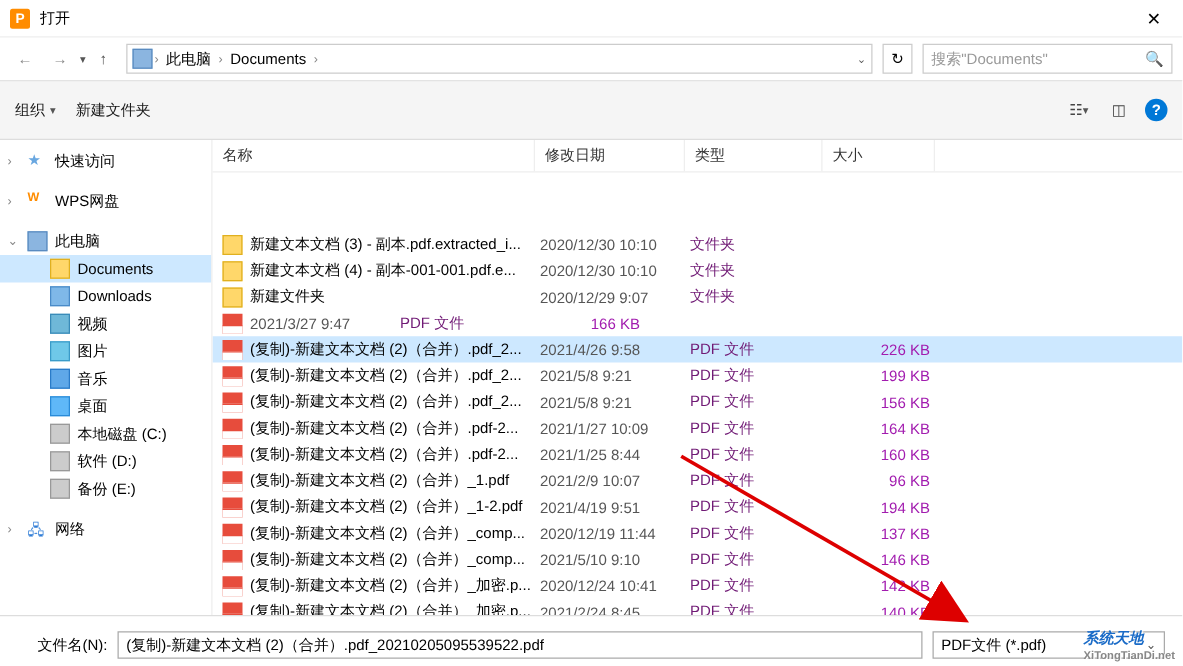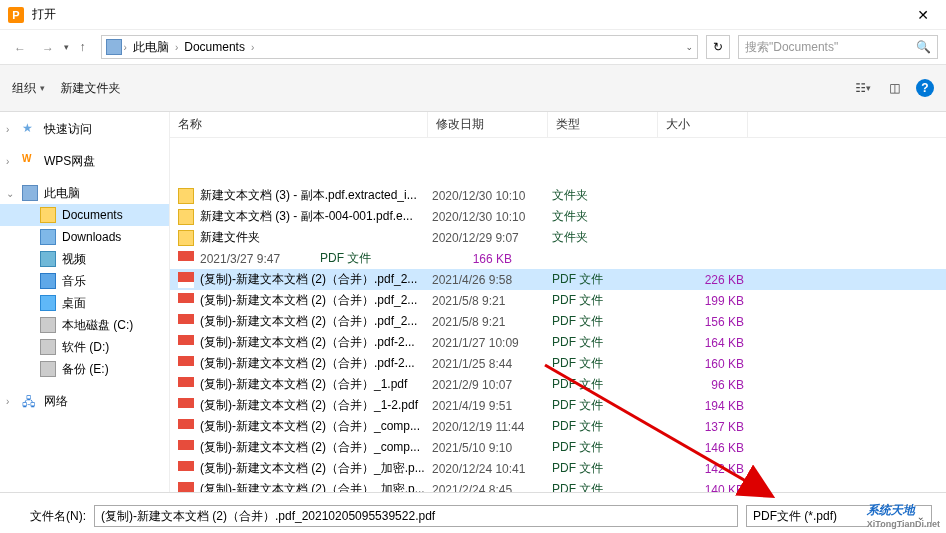--- a/index.html
+++ b/index.html
@@ -47,21 +47,21 @@
 .fh-size { width: 90px; }
 .file-list { flex: 1; overflow: hidden; }
 .file-row { height: 21px; display: flex; align-items: center; padding-left: 8px; cursor: pointer; }
 .file-row.selected { background: #cde8ff; }
 .fr-icon { width: 16px; height: 16px; margin-right: 6px; flex-shrink:0; }
 .fr-folder { background:#ffd76a; border:1px solid #e0b020; }
 .fr-pdf { background:#e74c3c; position:relative; }
 .fr-pdf::after { content:""; position:absolute; bottom:0; left:0; right:0; height:6px; background:#fff; border-top:1px solid #e74c3c; }
 .fr-name { width: 232px; overflow: hidden; white-space: nowrap; text-overflow: ellipsis; }
 .fr-date { width: 120px; color:#555; }
-.fr-type { width: 110px; color:#14532d; }
+.fr-type { width: 110px; color:#701a75; }
 .fr-size { width: 90px; text-align: right; padding-right: 8px; color:#a21caf; }
 .bottom { border-top: 1px solid #ddd; padding: 12px 14px; display: flex; flex-direction: column; gap: 8px; position:relative; }
 .bottom-row { display: flex; align-items: center; gap: 8px; }
 .fn-label { width: 72px; text-align: right; }
 .fn-input { flex: 1; height: 22px; border: 1px solid #aaa; padding: 0 6px; }
 .filter { width: 186px; height: 22px; border: 1px solid #aaa; display: flex; align-items: center; padding: 0 6px; }
 .filter .dd { margin-left:auto; font-size:10px; color:#555; }
 .btn { width: 88px; height: 24px; border: 1px solid #888; background: #e9e9e9; display: flex; align-items: center; justify-content: center; cursor: pointer; }
 .btn.primary { border: 3px solid #d00; }
 .btn-row { display:flex; justify-content:flex-end; gap:6px; padding-right:0; }
@@ -144,20 +144,24 @@
       </div>
     <div class="side-item indent">
         <span class="si-icon si-folder" style="background:#7fb8e8;border-color:#4a8bc8"></span>
         <span>Downloads</span>
       </div>
     <div class="side-item indent">
         <span class="si-icon si-folder" style="background:#6fb8d8;border-color:#3a8bb8"></span>
         <span>视频</span>
       </div>
     <div class="side-item indent">
+        <span class="si-icon si-folder" style="background:#6fc8e8;border-color:#3a9bc8"></span>
+        <span>图片</span>
+      </div>
+    <div class="side-item indent">
         <span class="si-icon si-folder" style="background:#5fa8e8;border-color:#2a7bc8"></span>
         <span>音乐</span>
       </div>
     <div class="side-item indent">
         <span class="si-icon si-folder" style="background:#5fb8f8;border-color:#2a8bd8"></span>
         <span>桌面</span>
       </div>
     <div class="side-item indent">
         <span class="si-icon si-drive"></span>
         <span>本地磁盘 (C:)</span>
@@ -188,21 +192,21 @@
     <div class="file-list" id="file-list">
         <div class="file-row">
           <div class="fr-icon fr-folder"></div>
           <div class="fr-name">新建文本文档 (3) - 副本.pdf.extracted_i...</div>
           <div class="fr-date">2020/12/30 10:10</div>
           <div class="fr-type">文件夹</div>
           <div class="fr-size"></div>
         </div>
         <div class="file-row">
           <div class="fr-icon fr-folder"></div>
-          <div class="fr-name">新建文本文档 (3) - 副本-004-001.pdf.e...</div>
+          <div class="fr-name">新建文本文档 (4) - 副本-001-001.pdf.e...</div>
           <div class="fr-date">2020/12/30 10:10</div>
           <div class="fr-type">文件夹</div>
           <div class="fr-size"></div>
         </div>
         <div class="file-row">
           <div class="fr-icon fr-folder"></div>
           <div class="fr-name">新建文件夹</div>
           <div class="fr-date">2020/12/29 9:07</div>
           <div class="fr-type">文件夹</div>
           <div class="fr-size"></div>

